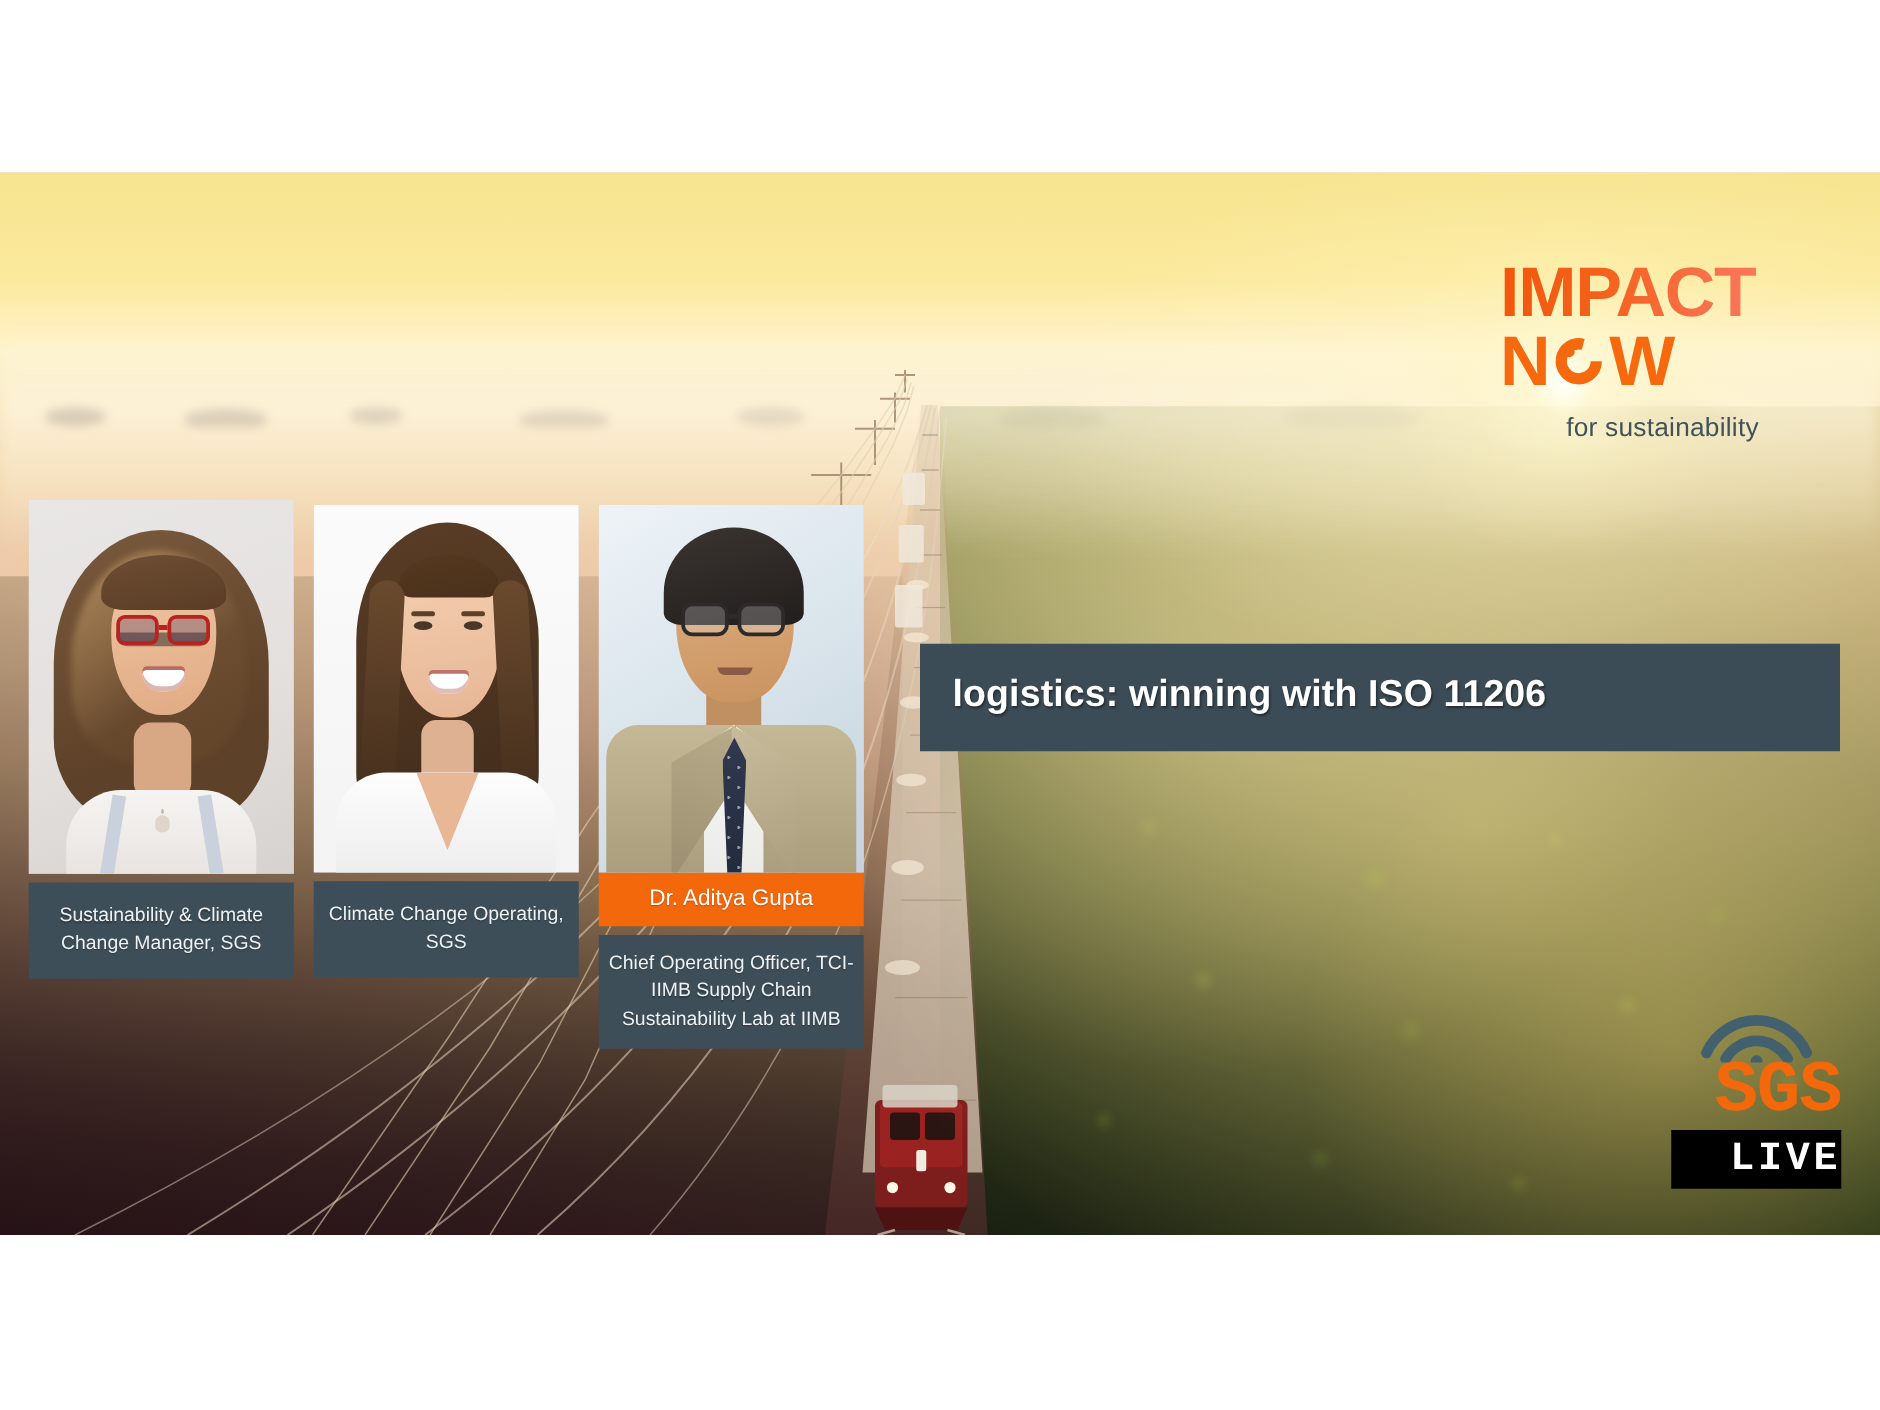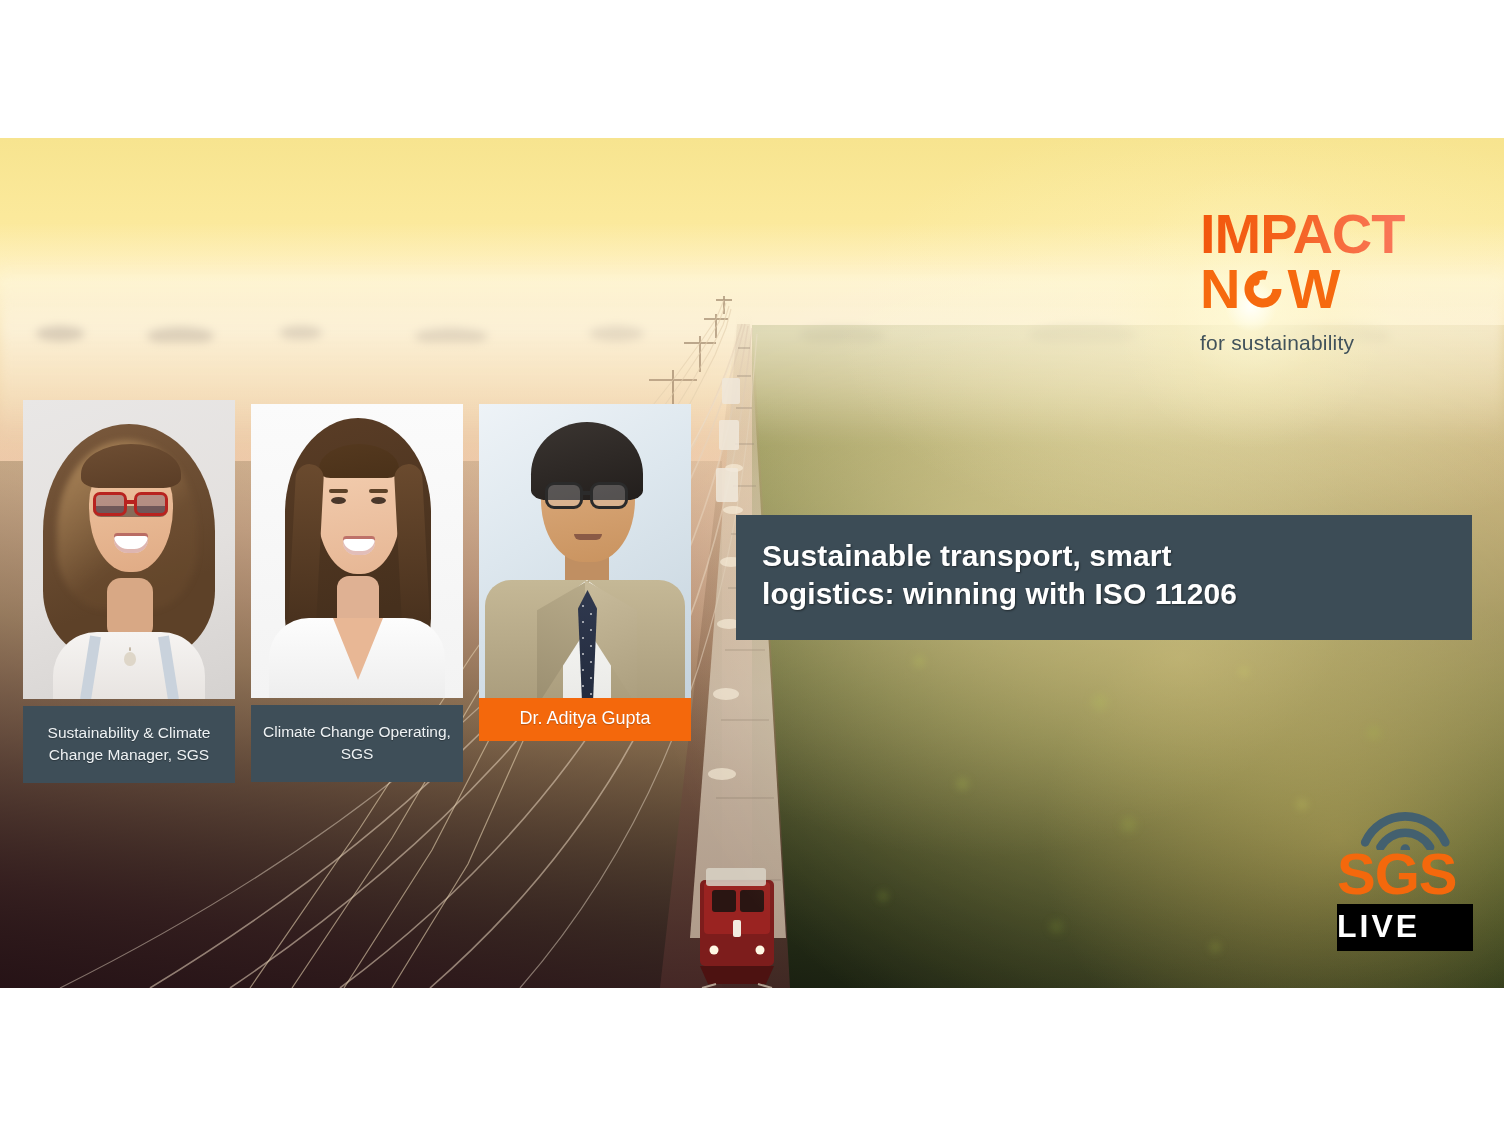--- a/index.html
+++ b/index.html
@@ -151,20 +151,21 @@
   }
   .glyph-o{
     display:inline-block; position:relative;
     width:42px; height:42px; margin:0 3px;
     transform:translateY(2px);
   }
   .glyph-o svg{ width:42px; height:42px; display:block; }
   .logo-tag{
     margin-top:14px; font-size:21px; color:#41525B; font-weight:400;
     letter-spacing:.2px;
+    text-align:center;
   }
 
   
   #title-banner{
     position:absolute; left:736px; top:377px;
     width:736px; padding:22px 26px 26px 26px;
     background:#3C4C56;
   }
   #title-banner .ttxt{
     color:#ffffff; font-size:30px; font-weight:700; line-height:1.28;
@@ -247,21 +248,21 @@
   #ph3 .lapelL{ left:58px; top:176px; width:52px; height:126px; background:linear-gradient(200deg,#b8ab8a,#9a8e70); clip-path:polygon(100% 0,100% 36%,0 100%,0 24%); }
   #ph3 .lapelR{ left:106px; top:176px; width:52px; height:126px; background:linear-gradient(160deg,#c9bc9c,#aa9d7d); clip-path:polygon(0 0,0 36%,100% 100%,100% 24%); }
   #ph3 .shirt{ left:84px; top:176px; width:48px; height:126px; background:linear-gradient(180deg,#fbfbf9,#e9e9e6); clip-path:polygon(50% 0,100% 14%,100% 100%,0 100%,0 14%); }
   #ph3 .tie{ left:99px; top:186px; width:19px; height:116px; background:linear-gradient(180deg,#30394f,#222a3d); clip-path:polygon(50% 0,100% 16%,78% 100%,22% 100%,0 16%); }
   #ph3 .tie-dots{ left:99px; top:196px; width:19px; height:106px;
     background-image:radial-gradient(circle 1.2px at 5px 6px, rgba(255,255,255,.55) 99%, transparent),
                      radial-gradient(circle 1.2px at 13px 14px, rgba(255,255,255,.55) 99%, transparent);
     background-size:16px 16px; }
 
   
-  #sgs{ position:absolute; left:1337px; top:670px; width:136px; text-align:left; }
+  #sgs{ position:absolute; left:1337px; top:670px; width:136px; text-align:right;font-family:Liberation Mono, monospace; }
   #sgs .waves{ height:42px; display:block; margin:0 auto; }
   #sgs .sgs-word{
     font-size:58px; font-weight:700; color:#F4680C; line-height:.9;
     letter-spacing:-1px; margin-top:-2px;
   }
   #sgs .live-bar{
     background:#000000; color:#fff; font-size:32px; font-weight:700;
     letter-spacing:3px; padding:4px 0 6px 0; margin-top:4px;
   }
 </style>
@@ -398,21 +399,20 @@
             <path d="M35 21 a14 14 0 1 1 -10.4 -13.5" fill="none" stroke="#F6690F" stroke-width="9" stroke-linecap="butt"></path>
             <circle cx="13.5" cy="13.5" r="4.2" fill="#F6690F"></circle>
           </svg>
         </span>
         <span>W</span>
       </div>
       <div class="logo-tag">for sustainability</div>
     </div>
 
     <div id="title-banner">
-      <div class="ttxt">Sustainable transport, smart</div>
       <div class="ttxt">logistics: winning with ISO 11206</div>
     </div>
 
     <div class="card" id="card1">
       <div class="photo" id="ph1">
         <div class="p-bg"></div>
         <div class="shape hair-back"></div>
         <div class="shape hair-hi"></div>
         <div class="shape neck"></div>
         <div class="shape face"></div>
@@ -461,20 +461,21 @@
         <div class="shape bridge"></div>
         <div class="shape mouth"></div>
         <div class="shape suit"></div>
         <div class="shape shirt"></div>
         <div class="shape lapelL"></div>
         <div class="shape lapelR"></div>
         <div class="shape tie"></div>
         <div class="shape tie-dots"></div>
       </div>
       <div class="namebar">Dr. Aditya Gupta</div>
+      <div class="rolebar tall">Chief Operating Officer, TCI-IIMB Supply Chain Sustainability Lab at IIMB</div>
     </div>
 
     <div id="sgs">
       <svg class="waves" viewBox="0 0 120 44">
         <g fill="none" stroke="#43606F" stroke-linecap="round">
           <path d="M18 36 A46 46 0 0 1 102 36" stroke-width="9"></path>
           <path d="M34 41 A30 30 0 0 1 86 41" stroke-width="9"></path>
           <circle cx="60" cy="43" r="5" fill="#43606F" stroke="none"></circle>
         </g>
       </svg>

